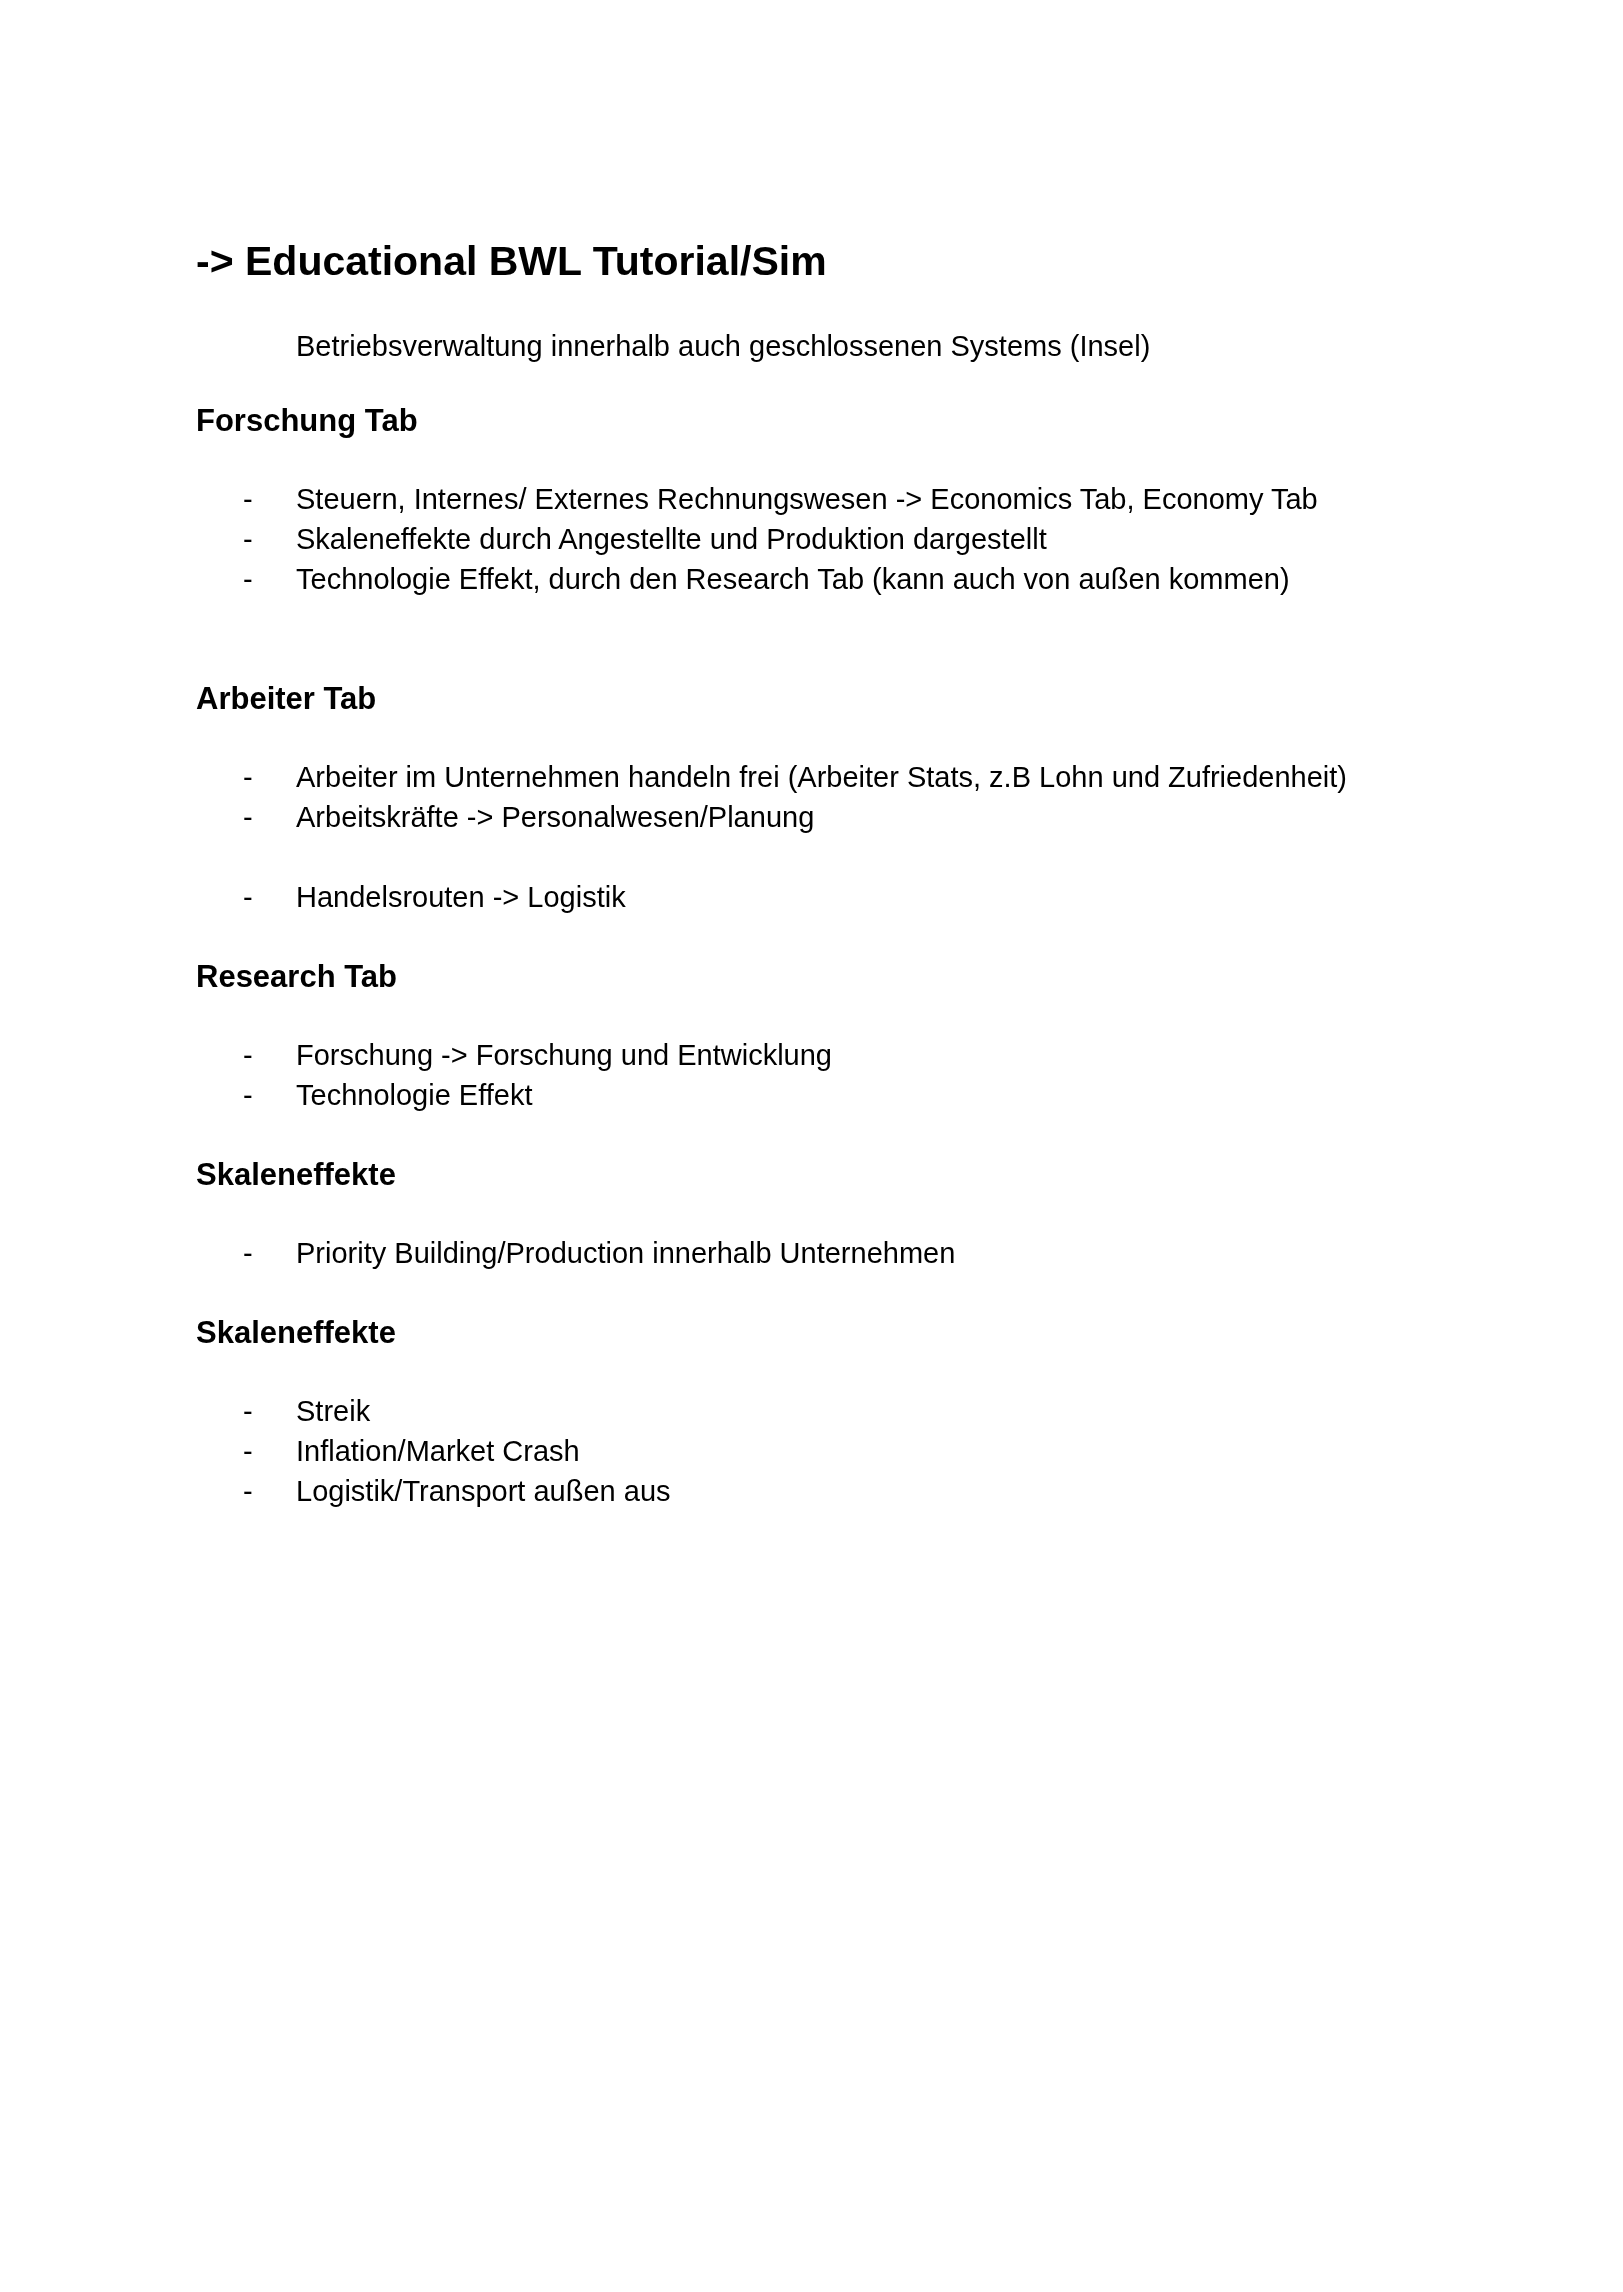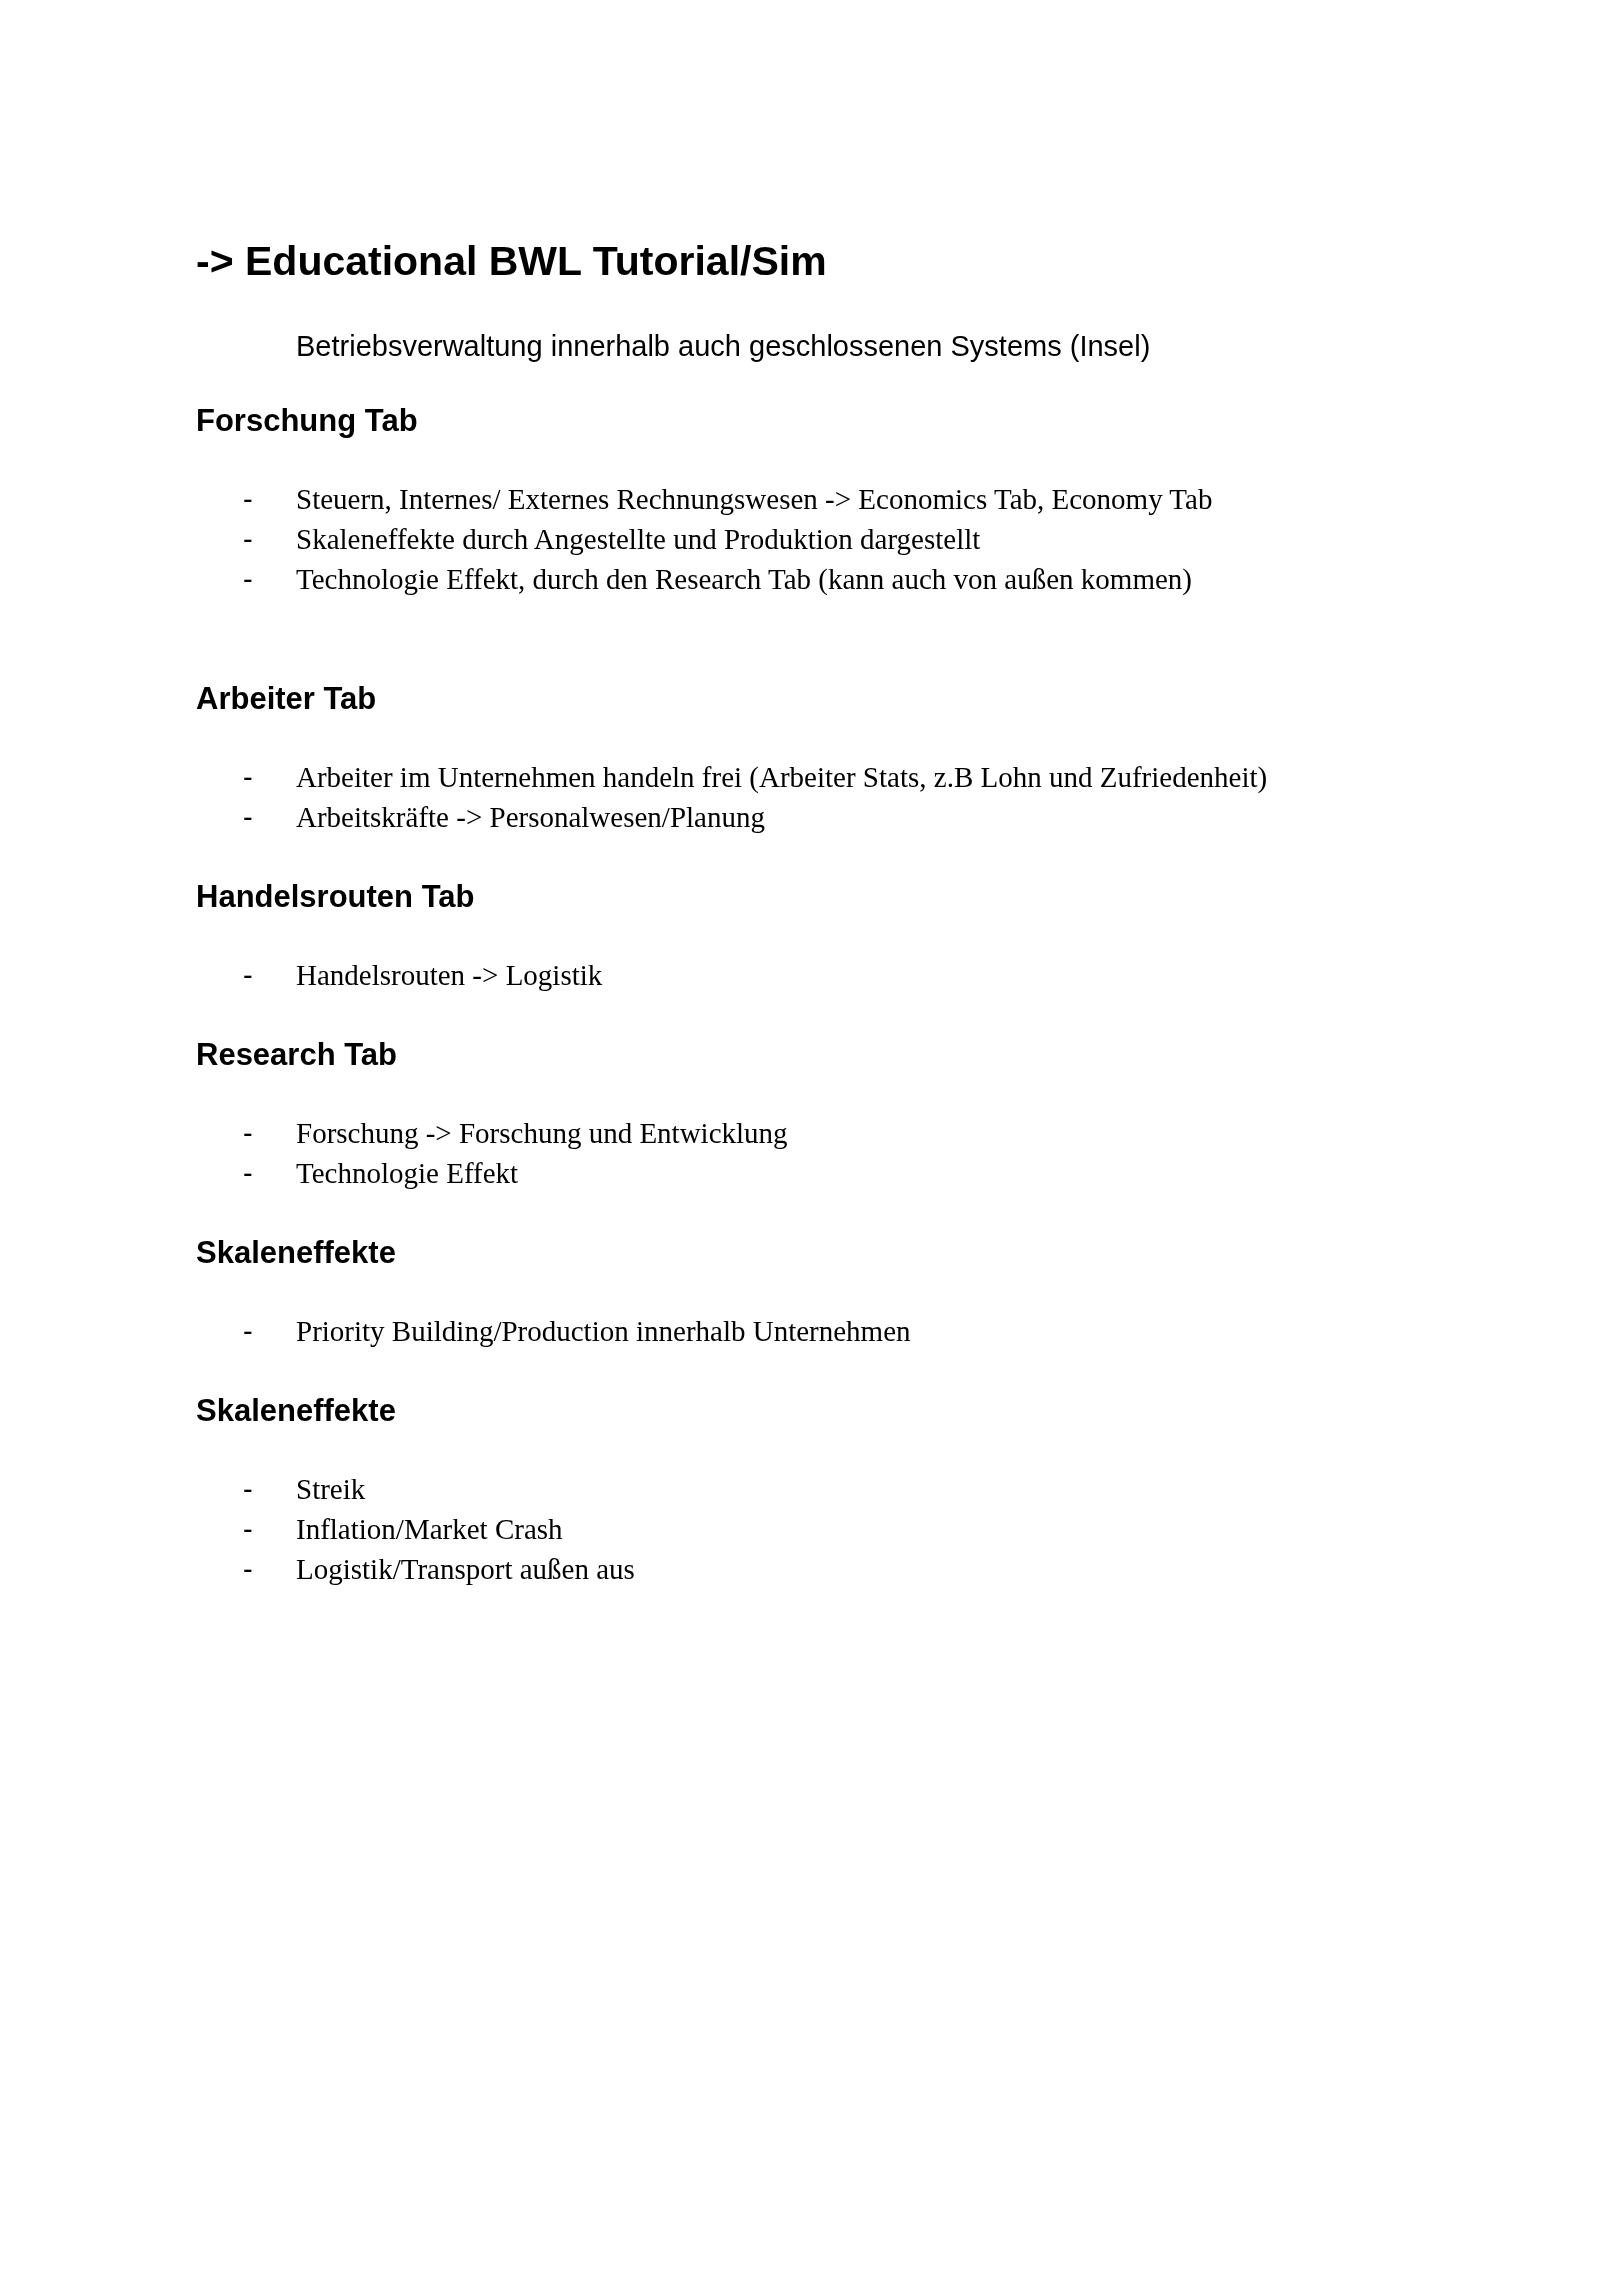--- a/index.html
+++ b/index.html
@@ -53,21 +53,20 @@
     font-size: 29px;
     line-height: 40px;
     padding-left: 47px;
   }
   .dash {
     flex: 0 0 53px;
     width: 53px;
   }
   .item-text {
     flex: 1 1 auto;
-    font-family: Liberation Serif, serif;
   }
 </style>
 </head>
 <body>
 
 <div class="page">
 
   <h1 class="doc-title">-&gt; Educational BWL Tutorial/Sim</h1>
 
   <p class="doc-intro">Betriebsverwaltung innerhalb auch geschlossenen Systems (Insel)</p>
@@ -98,21 +97,20 @@
         <span class="item-text">Arbeiter im Unternehmen handeln frei (Arbeiter Stats, z.B Lohn und Zufriedenheit)</span>
       </li>
       <li>
         <span class="dash">-</span>
         <span class="item-text">Arbeitskräfte -&gt; Personalwesen/Planung</span>
       </li>
     </ul>
   </div>
 
   <div class="section">
-    <h2 class="section-heading">Handelsrouten Tab</h2>
     <ul class="dash-list">
       <li>
         <span class="dash">-</span>
         <span class="item-text">Handelsrouten -&gt; Logistik</span>
       </li>
     </ul>
   </div>
 
   <div class="section">
     <h2 class="section-heading">Research Tab</h2>

